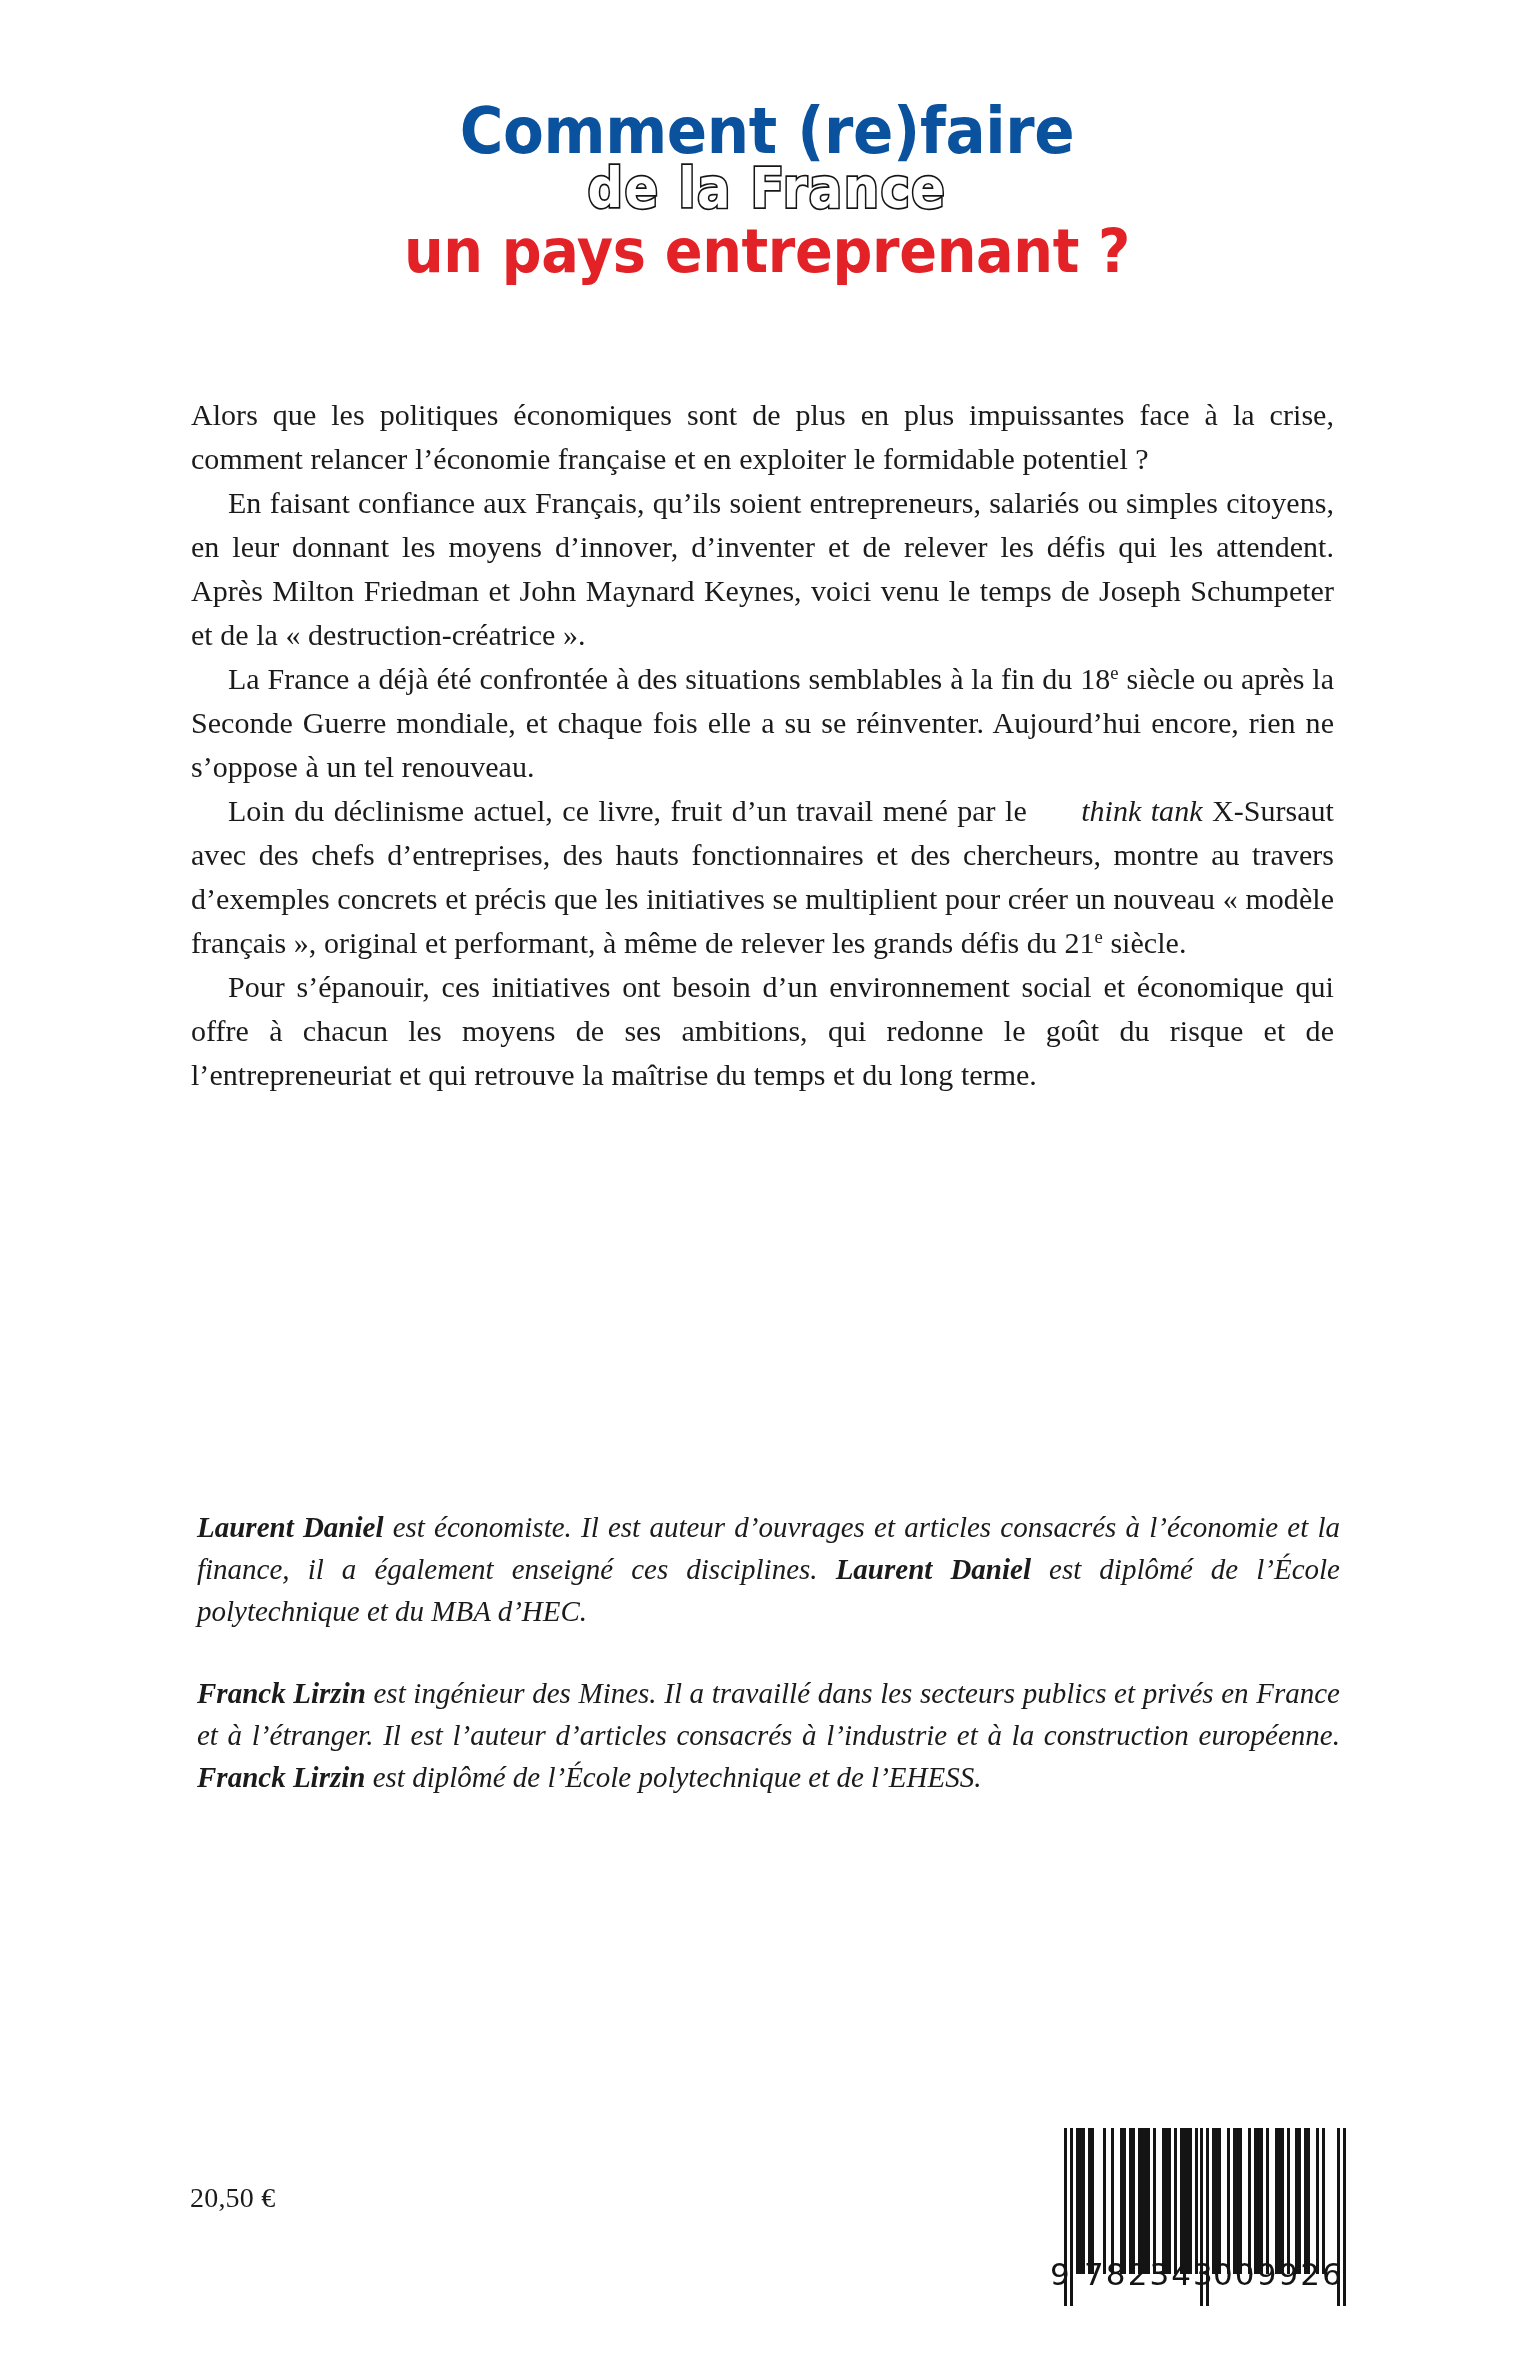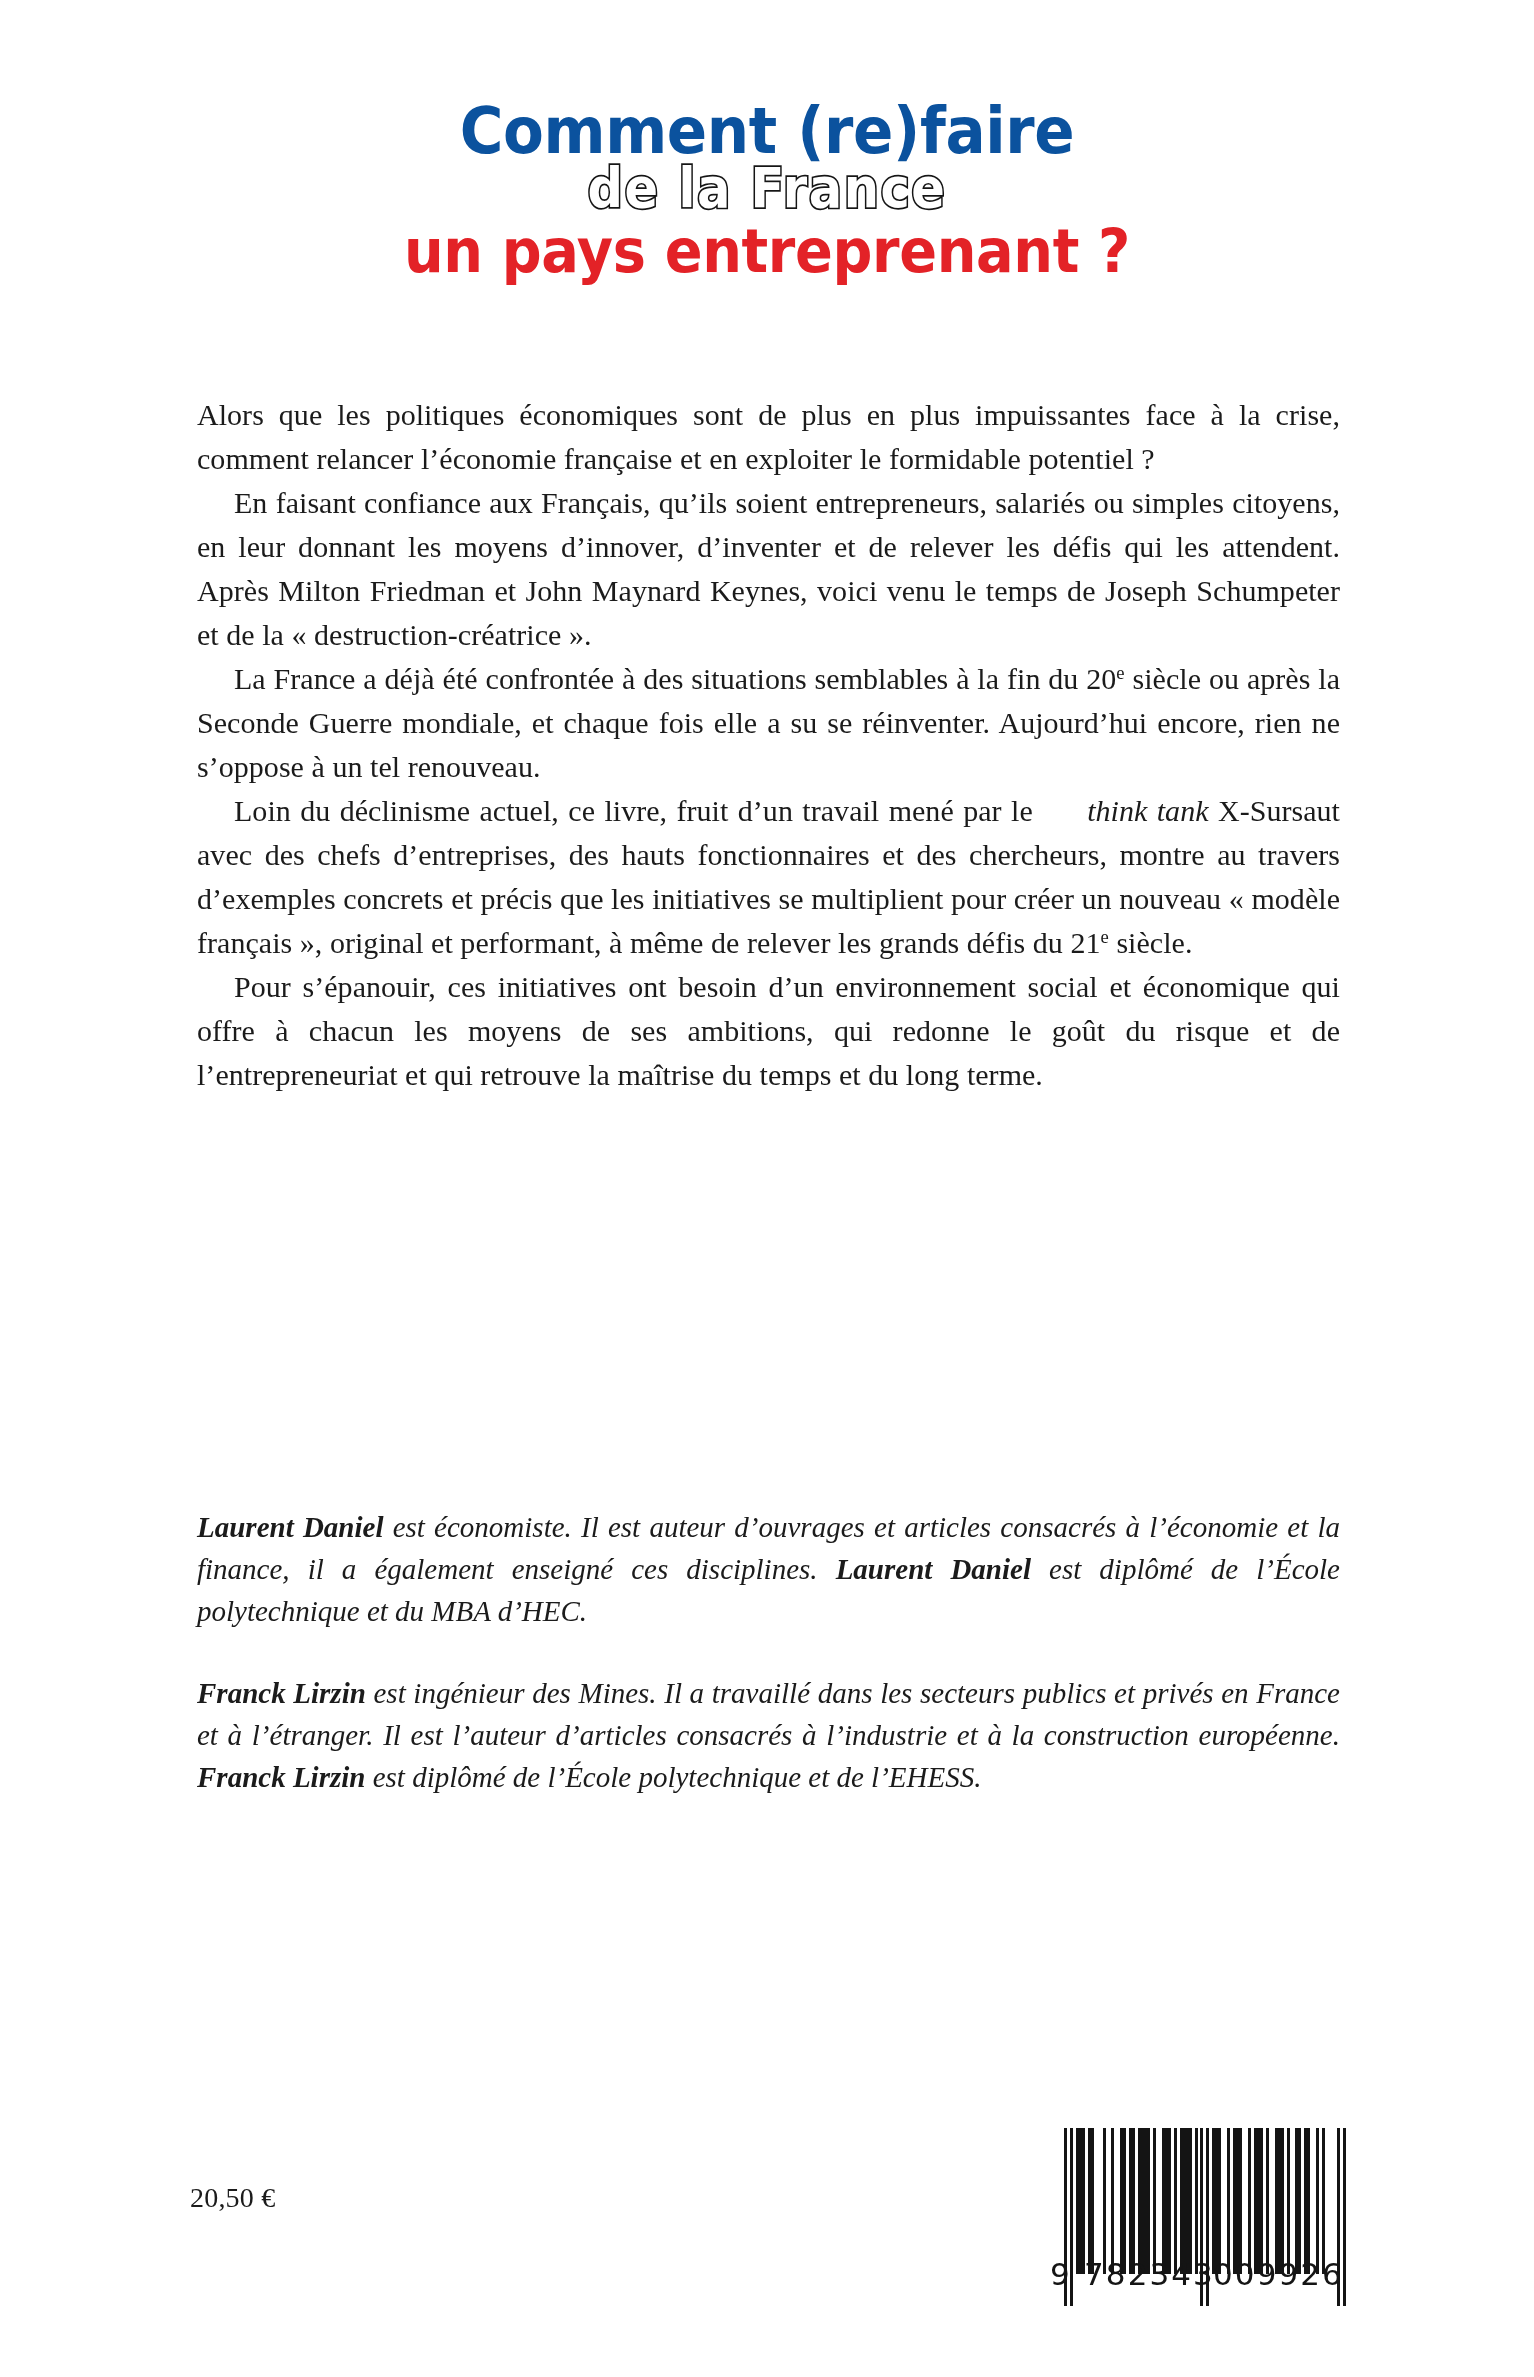--- a/index.html
+++ b/index.html
@@ -59,21 +59,21 @@
   .title-line-3 {
     font-size: 60px;
     color: #E32227;
     transform: scaleX(0.93);
     margin-top: 5px;
   }
 
   
   .body-col {
     position: absolute;
-    left: 197px;
+    left: 191px;
     top: 393px;
     width: 1143px;
   }
 
   .para {
     margin: 0;
     font-size: 30px;
     line-height: 44px;
     text-align: justify;
     text-justify: inter-word;
@@ -182,21 +182,21 @@
     <span class="title-line title-line-2">de la France</span>
     <span class="title-line title-line-3">un pays entreprenant ?</span>
   </div>
 
   <div class="body-col">
 
     <p class="para">Alors que les politiques économiques sont de plus en plus impuissantes face à la crise, comment relancer l’économie française et en exploiter le formidable potentiel ?</p>
 
     <p class="para indent">En faisant confiance aux Français, qu’ils soient entrepreneurs, salariés ou simples citoyens, en leur donnant les moyens d’innover, d’inventer et de relever les défis qui les attendent. Après Milton Friedman et John Maynard Keynes, voici venu le temps de Joseph Schumpeter et de la « destruction-créatrice ».</p>
 
-    <p class="para indent"><span>La France a déjà été confrontée à des situations semblables à la fin du </span><span>20</span><sup>e</sup><span> siècle ou après la Seconde Guerre mondiale, et chaque fois elle a su se réinventer. Aujourd’hui encore, rien ne s’oppose à un tel renouveau.</span></p>
+    <p class="para indent"><span>La France a déjà été confrontée à des situations semblables à la fin du </span><span>18</span><sup>e</sup><span> siècle ou après la Seconde Guerre mondiale, et chaque fois elle a su se réinventer. Aujourd’hui encore, rien ne s’oppose à un tel renouveau.</span></p>
 
     <p class="para indent"><span>Loin du déclinisme actuel, ce livre, fruit d’un travail mené par le </span><span class="ital">think tank</span><span> X-Sursaut avec des chefs d’entreprises, des hauts fonctionnaires et des chercheurs, montre au travers d’exemples concrets et précis que les initiatives se multiplient pour créer un nouveau « modèle français », original et performant, à même de relever les grands défis du </span><span>21</span><sup>e</sup><span> siècle.</span></p>
 
     <p class="para indent">Pour s’épanouir, ces initiatives ont besoin d’un environnement social et économique qui offre à chacun les moyens de ses ambitions, qui redonne le goût du risque et de l’entrepreneuriat et qui retrouve la maîtrise du temps et du long terme.</p>
 
   </div>
 
   <div class="bios">
 
     <p class="bio"><b>Laurent Daniel</b><span> est économiste. Il est auteur d’ouvrages et articles consacrés à l’économie et la finance, il a également enseigné ces disciplines. </span><b>Laurent Daniel</b><span> est diplômé de l’École polytechnique et du MBA d’HEC.</span></p>

